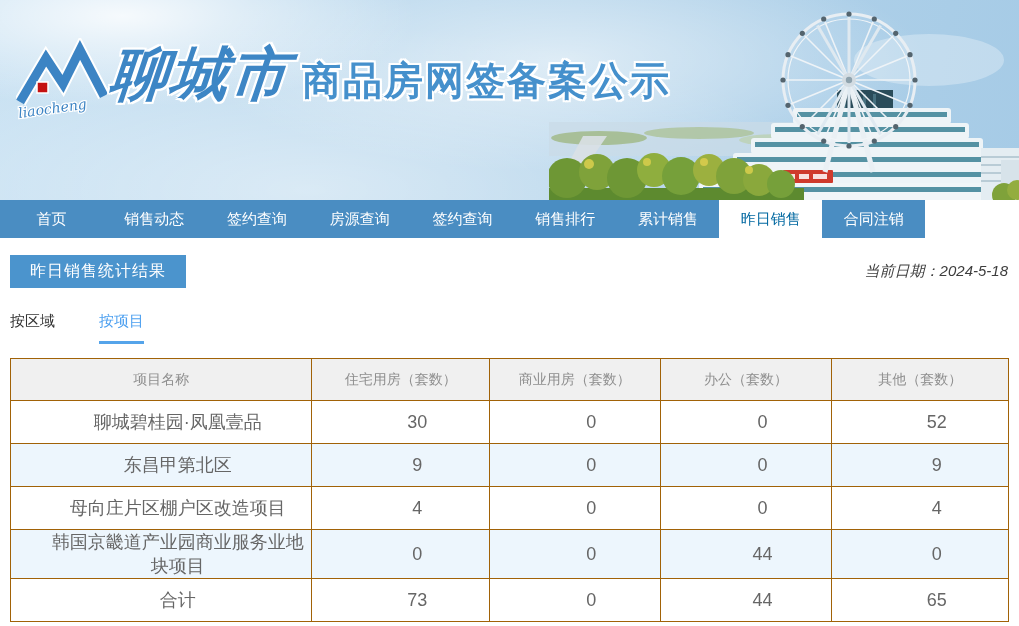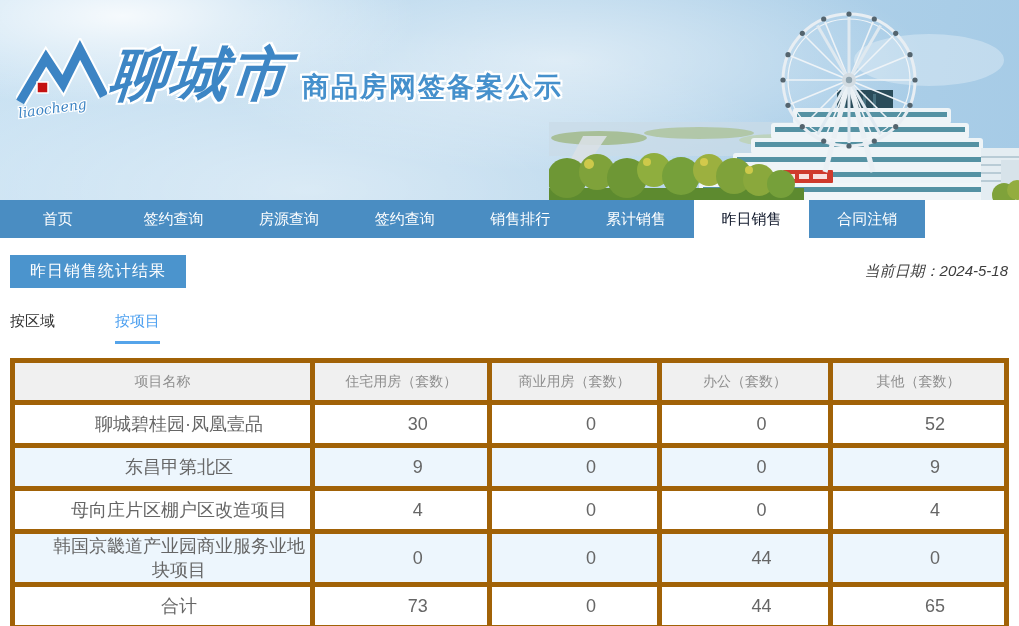--- a/index.html
+++ b/index.html
@@ -28,48 +28,48 @@
       -2px 0 0 #fff, 2px 0 0 #fff, 0 -2px 0 #fff, 0 2px 0 #fff;
   }
   .city-name {
     font-family:"DejaVu Serif","Liberation Serif",serif;
     font-style:italic; font-weight:bold;
     font-size:58px; line-height:72px; color:#3d86c5;
     margin-left:2px; transform:skewX(-5deg);
     letter-spacing:2px;
   }
   .site-title {
-    font-size:27px; font-weight:bold; color:#4590cc;
-    letter-spacing:2px; margin-left:12px; margin-top:31px;
+    font-size:39px; font-weight:bold; color:#4590cc;
+    letter-spacing:2px; margin-left:12px; margin-top:16px;
   }
 
   
   .nav { display:flex; width:925px; height:38px; background:#4a8dc2; }
   .nav-item {
     flex:1; display:flex; align-items:center; justify-content:center;
     color:#fff; font-size:15px; cursor:pointer; white-space:nowrap;
   }
-  .nav-item.active { background:#fff; color:#0f172a; }
+  .nav-item.active { background:#fff; color:#0369a1; }
 
   
   .content { position:relative; width:1019px; }
   .section-title-box {
     display:inline-block; margin:17px 16px 0 10px;
     background:#4b94cd; color:#fff; font-size:16px;
     padding:6px 20px; letter-spacing:1px;
   }
   .current-date { position:absolute; top:24px; right:11px; font-size:15px; color:#3d3d3d;font-style:italic; }
 
-  .tabs { display:flex; gap:60px; margin:24px 0 0 10px; }
+  .tabs { display:flex; gap:44px; margin:24px 0 0 10px; }
   .tab { font-size:15px; color:#333; padding-bottom:10px; cursor:pointer; border-bottom:3px solid transparent; }
   .tab.active { color:#4da0f0; border-bottom-color:#55a4ea; }
 
   .table-wrap { margin:14px 10px 0 10px; }
   table { width:100%; border-collapse:collapse; table-layout:fixed; }
-  th, td { border:5px solid #a16207; text-align:center; padding:0; }
+  th, td { border:1px solid #a16207; text-align:center; padding:0; }
   th { background:#f0f0f0; color:#8e8e8e; font-size:14px; font-weight:normal; height:42px; }
   td { color:#666; font-size:18px; height:43px; background:#fff;padding-left:33px; }
   tr.stripe td { background:#edf6fd; }
 </style>
 </head>
 <body>
 
 <div class="banner">
 
   <svg class="banner-scene" viewBox="0 0 470 200" aria-hidden="true">
@@ -185,20 +185,21 @@
       <rect x="21" y="44" width="11" height="11" fill="#c41111" stroke="#ffffff" stroke-width="1.5"></rect>
       <text x="3" y="80" transform="rotate(-8 3 80)" font-family="DejaVu Serif, serif" font-style="italic" font-size="14" fill="#3c84c4" stroke="#ffffff" stroke-width="2.5" paint-order="stroke">liaocheng</text>
     </svg>
     <div class="city-name white-outline">聊城市</div>
     <div class="site-title white-outline">商品房网签备案公示</div>
   </div>
 </div>
 
 <div class="nav">
   <div class="nav-item">首页</div>
+  <div class="nav-item">销售动态</div>
   <div class="nav-item">签约查询</div>
   <div class="nav-item">房源查询</div>
   <div class="nav-item">签约查询</div>
   <div class="nav-item">销售排行</div>
   <div class="nav-item">累计销售</div>
   <div class="nav-item active">昨日销售</div>
   <div class="nav-item">合同注销</div>
 </div>
 
 <div class="content">

